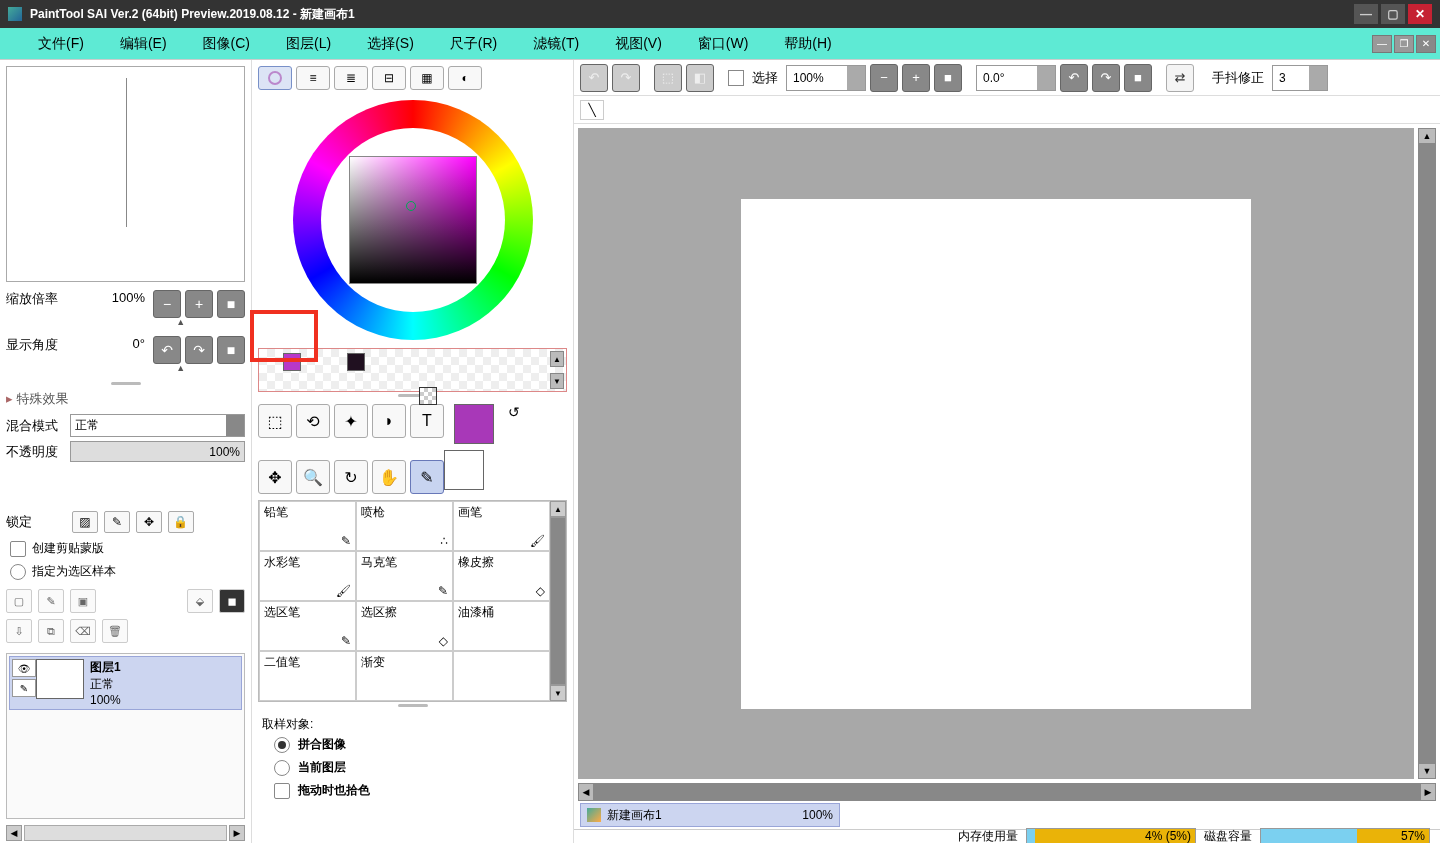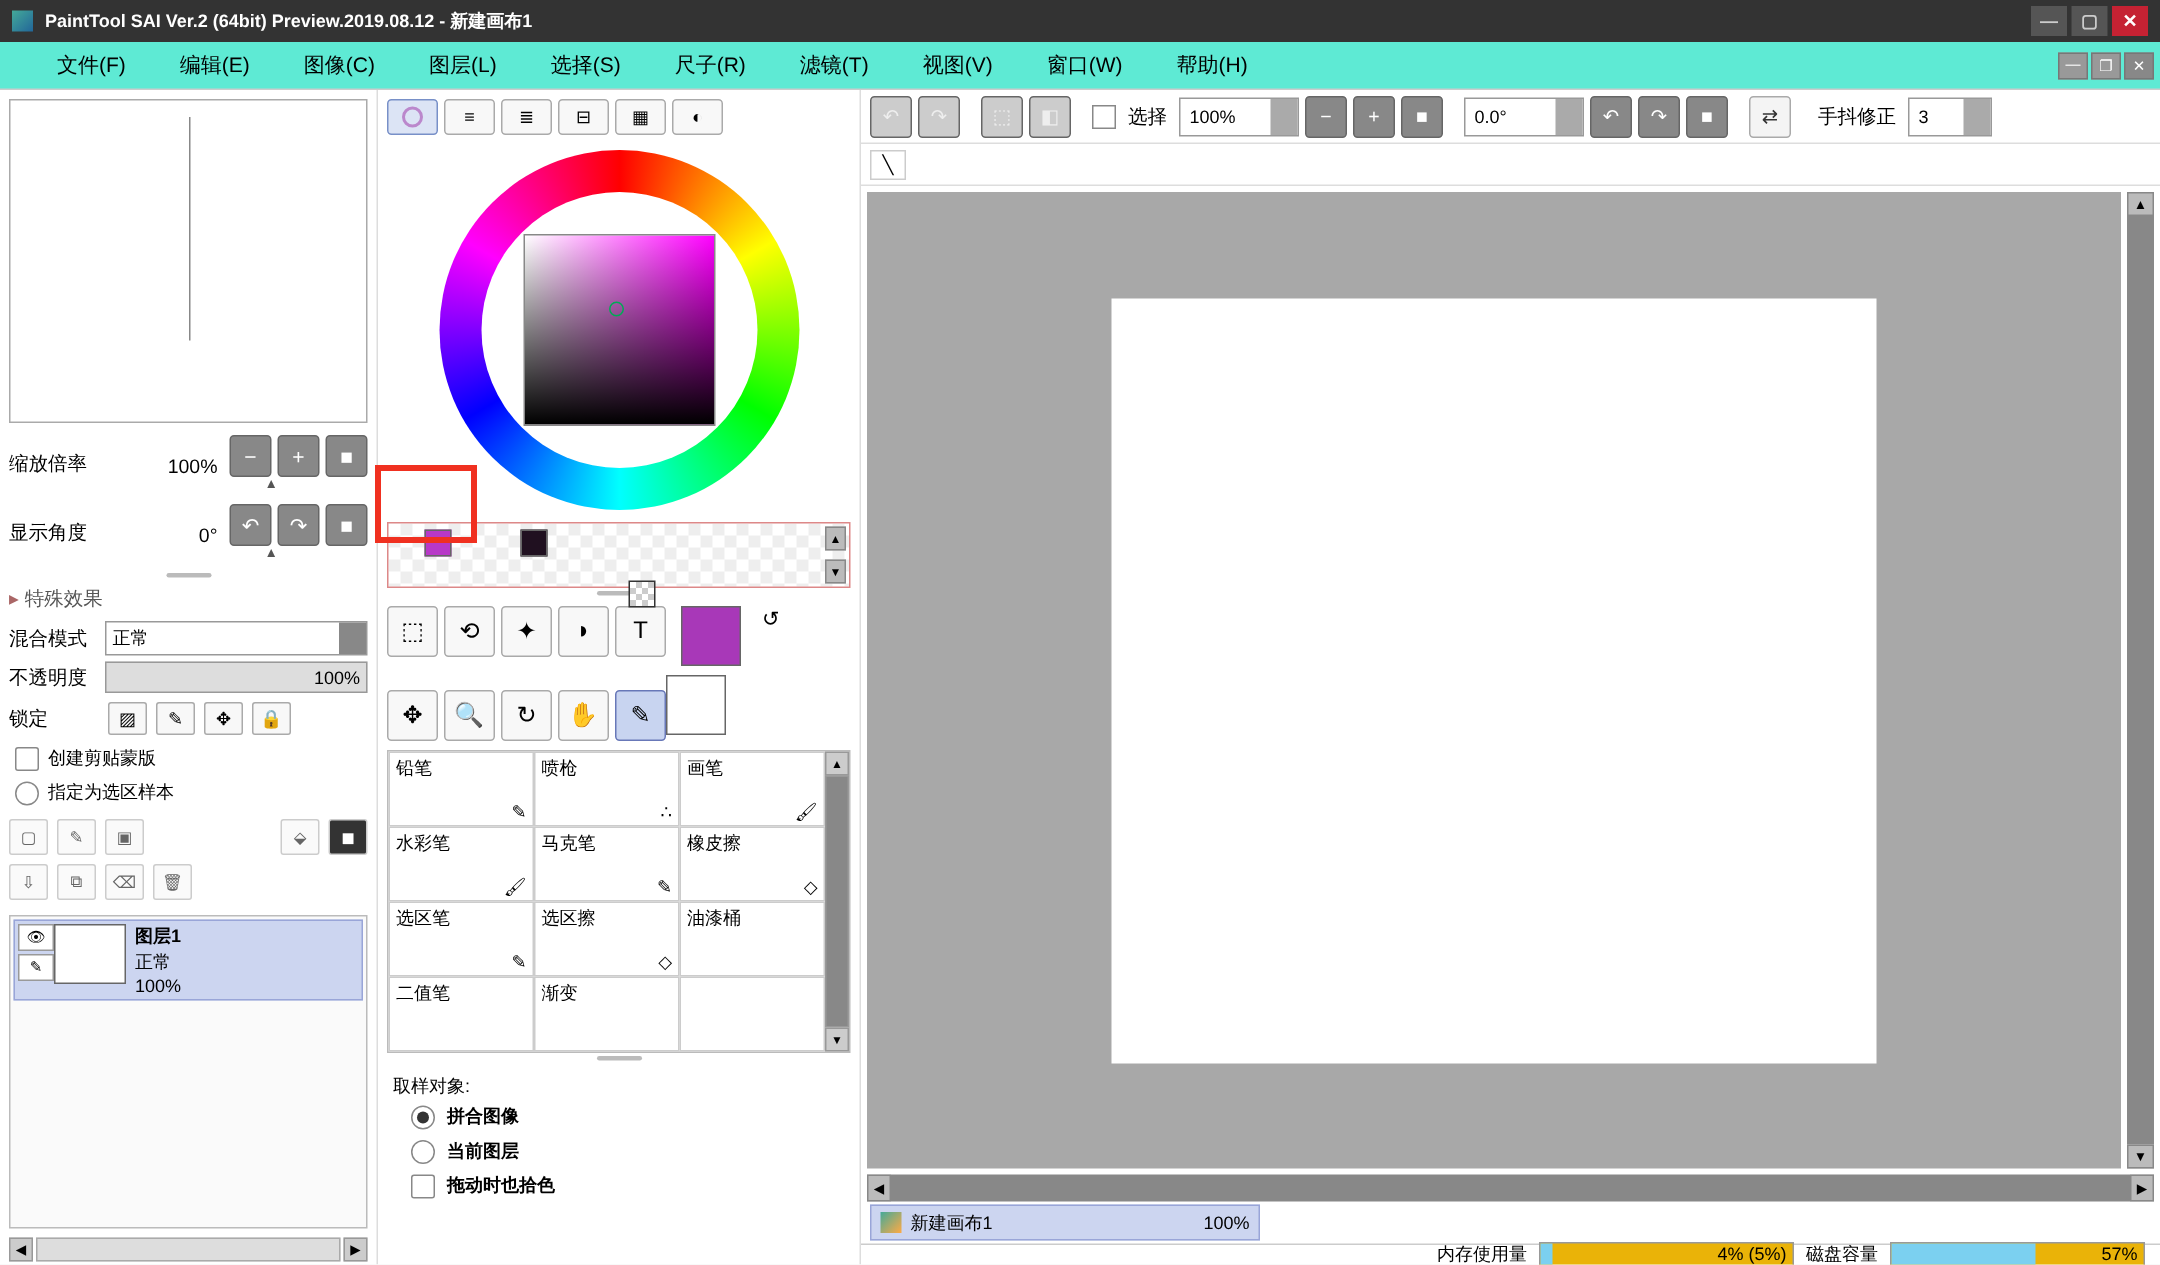--- a/index.html
+++ b/index.html
@@ -15,37 +15,37 @@
 .menu-item { padding: 4px 18px; cursor: pointer; font-size: 14px; }
 .menubar .doc-btns { position: absolute; right: 4px; display: flex; gap: 2px; }
 .doc-btn { width: 20px; height: 18px; background: #999; border: 1px solid #777; display: flex; align-items: center; justify-content: center; color: #fff; cursor: pointer; font-size: 10px; }
 .doc-btn.x { background: #888; }
 
 .main { display: flex; height: calc(100vh - 60px); }
 
 .left-col { width: 252px; background: #fff; display: flex; flex-direction: column; border-right: 1px solid #ddd; }
 .nav-preview { height: 216px; margin: 6px; border: 1px solid #aaa; background: #fff; position: relative; }
 .nav-preview::after { content: ""; position: absolute; left: 50%; top: 5%; width: 1px; height: 70%; background: #888; }
-.ctrl-row { display: flex; align-items: flex-end; padding: 2px 6px; gap: 4px; }
+.ctrl-row { display: flex; align-items: flex-start; padding: 2px 6px; gap: 4px; }
 .ctrl-label { font-size: 13px; }
 .ctrl-val { margin-left: auto; font-size: 13px; padding-right: 4px; }
 .sq-btn { width: 28px; height: 28px; background: #888; border: 1px solid #666; border-radius: 3px; display: flex; align-items: center; justify-content: center; color: #fff; cursor: pointer; font-size: 14px; }
 .mini-slider { height: 10px; position: relative; margin: 0 6px 4px 6px; }
 .mini-slider::after { content: "▲"; position: absolute; right: 25%; top: -3px; font-size: 9px; color: #555; }
 
 .section-hdr { padding: 4px 6px; font-size: 13px; color: #555; }
 .section-hdr::before { content: "▸"; color: #a66; margin-right: 4px; }
 
 .field-row { display: flex; align-items: center; padding: 2px 6px; gap: 4px; }
 .field-lbl { font-size: 13px; width: 60px; }
 .field-select { flex: 1; border: 1px solid #999; background: #fff; padding: 2px 4px; font-size: 13px; position: relative; }
 .field-select::after { content: ""; position: absolute; right: 0; top: 0; bottom: 0; width: 18px; background: #888; }
 .field-slider { flex: 1; border: 1px solid #999; background: #ddd; padding: 2px 4px; text-align: right; font-size: 13px; }
 
-.lock-row { display: flex; align-items: center; gap: 6px; padding: 4px 6px; }
+.lock-row { display: flex; align-items: center; gap: 6px; padding: 4px 6px; margin-top: 43px; }
 .lock-btn { width: 26px; height: 22px; border: 1px solid #aaa; background: #f8f8f8; border-radius: 2px; display:flex; align-items:center; justify-content:center; }
 .chk-row { display: flex; align-items: center; gap: 6px; padding: 3px 10px; font-size: 13px; }
 .chk { width: 16px; height: 16px; border: 1px solid #888; border-radius: 2px; }
 .radio { width: 16px; height: 16px; border: 1px solid #888; border-radius: 50%; }
 
 .layer-toolbar { display: flex; gap: 6px; padding: 6px; flex-wrap: wrap; }
 .layer-tbtn { width: 26px; height: 24px; border: 1px solid #ccc; background: #fafafa; border-radius: 2px; display:flex; align-items:center; justify-content:center; font-size:11px; color:#666;}
 .layer-tbtn.dark { background: #333; color: #fff; }
 
 .layer-list { margin: 4px 6px; border: 1px solid #bbb; background: #fafafa; flex: 1; min-height: 100px; overflow: auto; }

